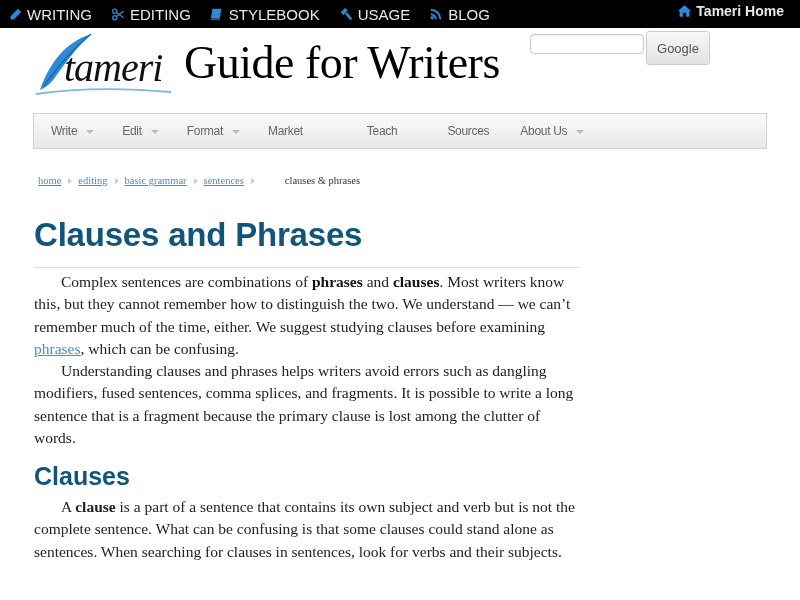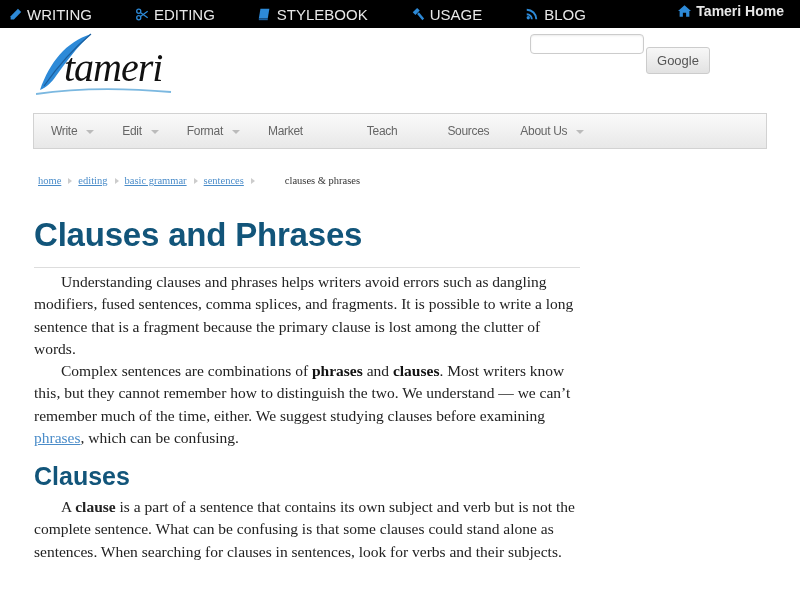--- a/index.html
+++ b/index.html
@@ -1,36 +1,36 @@
 <!DOCTYPE html>
 <html><head>
 <meta charset="utf-8">
 <style>
   * { box-sizing: border-box; margin: 0; padding: 0; }
   html, body { width: 800px; height: 600px; overflow: hidden; background: #fff; }
   body { font-family: "Liberation Sans", sans-serif; position: relative; }
 
   
   .topbar { position: absolute; left: 0; top: 0; width: 800px; height: 28px; background: #000; }
-  .topnav { position: absolute; left: 8px; top: 0; height: 28px; display: flex; align-items: center; gap: 24px; }
+  .topnav { position: absolute; left: 8px; top: 0; height: 28px; display: flex; align-items: center; }
   .topnav-item { display: flex; align-items: center; color: #e8e8e8; font-size: 15px; margin-right: 19px; text-decoration: none; cursor: pointer; }
   .topnav-item .ico { width: 14px; height: 14px; margin-right: 5px; display: inline-flex; align-items: center; justify-content: center; }
   .topnav-item svg { fill: #2d8ad8; }
   .home-link { position: absolute; right: 16px; top: 0; height: 22px; display: flex; align-items: center; color: #e8e8e8; font-size: 14px; font-weight: bold; cursor: pointer; }
   .home-link svg { fill: #2d8ad8; margin-right: 5px; }
 
   
   .logo { position: absolute; left: 36px; top: 32px; width: 480px; height: 70px; }
   .logo-feather { position: absolute; left: 0; top: 0; }
   .logo-tameri { position: absolute; left: 28px; top: 12px; font-family: "Liberation Serif", serif; font-style: italic; font-size: 40px; color: #111; letter-spacing: -1px; }
   .logo-title { position: absolute; left: 148px; top: 4px; font-family: "Liberation Serif", serif; font-size: 46px; color: #000; white-space: nowrap; letter-spacing: -0.5px; }
 
   
   .search-input { position: absolute; left: 530px; top: 34px; width: 114px; height: 20px; border: 1px solid #ccc; border-radius: 4px; background: #fff; box-shadow: inset 0 1px 2px rgba(0,0,0,0.08); }
-  .search-btn { position: absolute; left: 646px; top: 47px; width: 64px; height: 27px; border: 1px solid #ccc; border-radius: 3px; background: linear-gradient(#f7f7f7, #e2e2e2); color: #555; font-size: 13px; display: flex; align-items: center; justify-content: center; cursor: pointer; font-family: "Liberation Sans", sans-serif; }
+  .search-btn { position: absolute; left: 646px; top: 31px; width: 64px; height: 34px; border: 1px solid #ccc; border-radius: 3px; background: linear-gradient(#f7f7f7, #e2e2e2); color: #555; font-size: 13px; display: flex; align-items: center; justify-content: center; cursor: pointer; font-family: "Liberation Sans", sans-serif; }
 
   
   .mainnav { position: absolute; left: 33px; top: 113px; width: 734px; height: 36px; border: 1px solid #d2d2d2; background: linear-gradient(#fafafa, #e8e8e8); display: flex; align-items: center; padding-left: 17px; }
   .mainnav-item { display: flex; align-items: center; font-size: 12px; color: #666; margin-right: 28px; cursor: pointer; letter-spacing: -0.3px; }
   .mainnav-item .caret { width: 0; height: 0; border-left: 4px solid transparent; border-right: 4px solid transparent; border-top: 4px solid #bbb; margin-left: 9px; margin-top: 2px; }
 
   
   .breadcrumb { position: absolute; left: 38px; top: 175px; display: flex; align-items: center; font-family: "Liberation Serif", serif; font-size: 10.5px; }
   .crumb-link { color: #4a8cc9; text-decoration: underline; cursor: pointer; }
   .crumb-sep { width: 0; height: 0; border-top: 3px solid transparent; border-bottom: 3px solid transparent; border-left: 4px solid #ccc; margin: 0 6px 0 7px; }
@@ -107,20 +107,21 @@
   </div>
 </div>
 
 <div class="logo">
   <svg class="logo-feather" width="150" height="66" viewBox="0 0 150 66">
     <path d="M4 58 C 14 30, 30 10, 55 2 C 42 14, 30 30, 20 44 C 16 50, 10 56, 4 58 Z" fill="#2d8ad8"></path>
     <path d="M8 54 C 22 34, 38 16, 55 2" stroke="#1b5f9e" stroke-width="1.2" fill="none"></path>
     <path d="M0 62 C 40 56, 90 56, 135 60" stroke="#7bb8e0" stroke-width="1.8" fill="none"></path>
   </svg>
   <span class="logo-tameri">tameri</span>
+  <span class="logo-title">Guide for Writers</span>
 </div>
 
 <input class="search-input" type="text" value="" style="">
 <div class="search-btn">Google</div>
 
 <div class="mainnav">
   <div class="mainnav-item">
     <span>Write</span>
     <span class="caret"></span>
   </div>
@@ -156,21 +157,21 @@
   <span class="crumb-sep"></span>
   <span class="crumb-link">sentences</span>
   <span class="crumb-sep"></span>
   <span class="crumb-current">clauses &amp; phrases</span>
 </div>
 
 <h1 class="page-title">Clauses and Phrases</h1>
 <div class="title-rule"></div>
 
 <div class="content">
+  <p><span>Complex sentences are combinations of </span><b>phrases</b><span> and </span><b>clauses</b><span>. Most writers know this, but they cannot remember how to distinguish the two. We understand — we can’t remember much of the time, either. We suggest studying clauses before examining </span><a>phrases</a><span>, which can be confusing.</span></p>
   <p>Understanding clauses and phrases helps writers avoid errors such as dangling modifiers, fused sentences, comma splices, and fragments. It is possible to write a long sentence that is a fragment because the primary clause is lost among the clutter of words.</p>
-  <p><span>Complex sentences are combinations of </span><b>phrases</b><span> and </span><b>clauses</b><span>. Most writers know this, but they cannot remember how to distinguish the two. We understand — we can’t remember much of the time, either. We suggest studying clauses before examining </span><a>phrases</a><span>, which can be confusing.</span></p>
 </div>
 
 <h2 class="section-title">Clauses</h2>
 
 <div class="content2">
   <p><span>A </span><b>clause</b><span> is a part of a sentence that contains its own subject and verb but is not the complete sentence. What can be confusing is that some clauses could stand alone as sentences. When searching for clauses in sentences, look for verbs and their subjects.</span></p>
 </div>
 
 </body></html>

